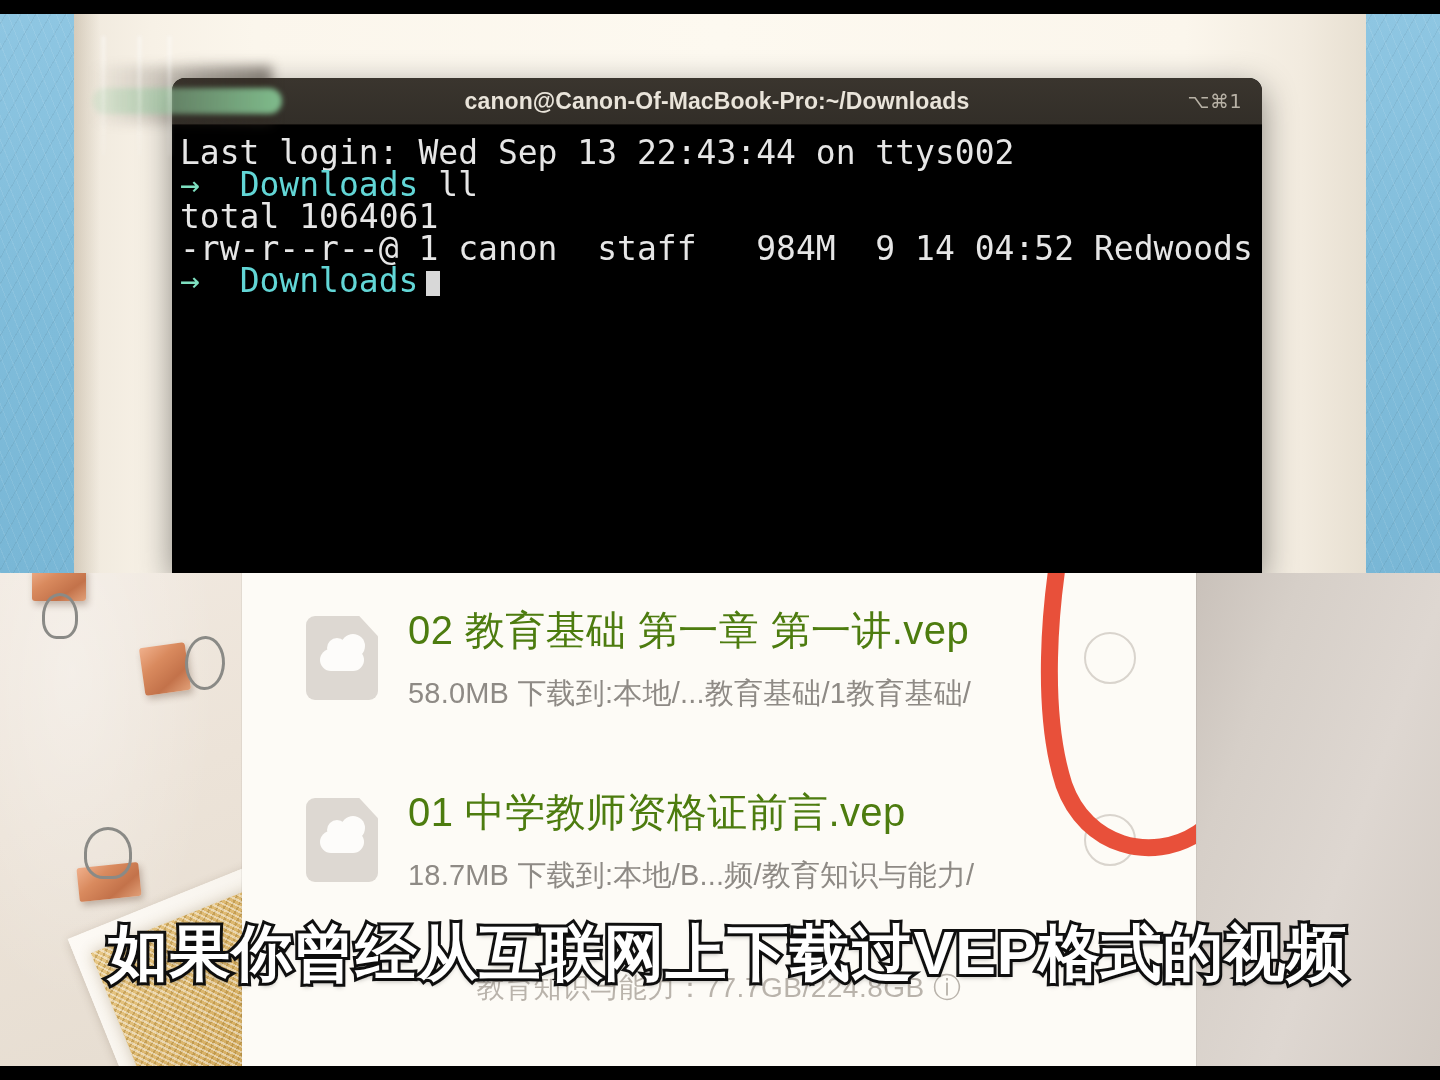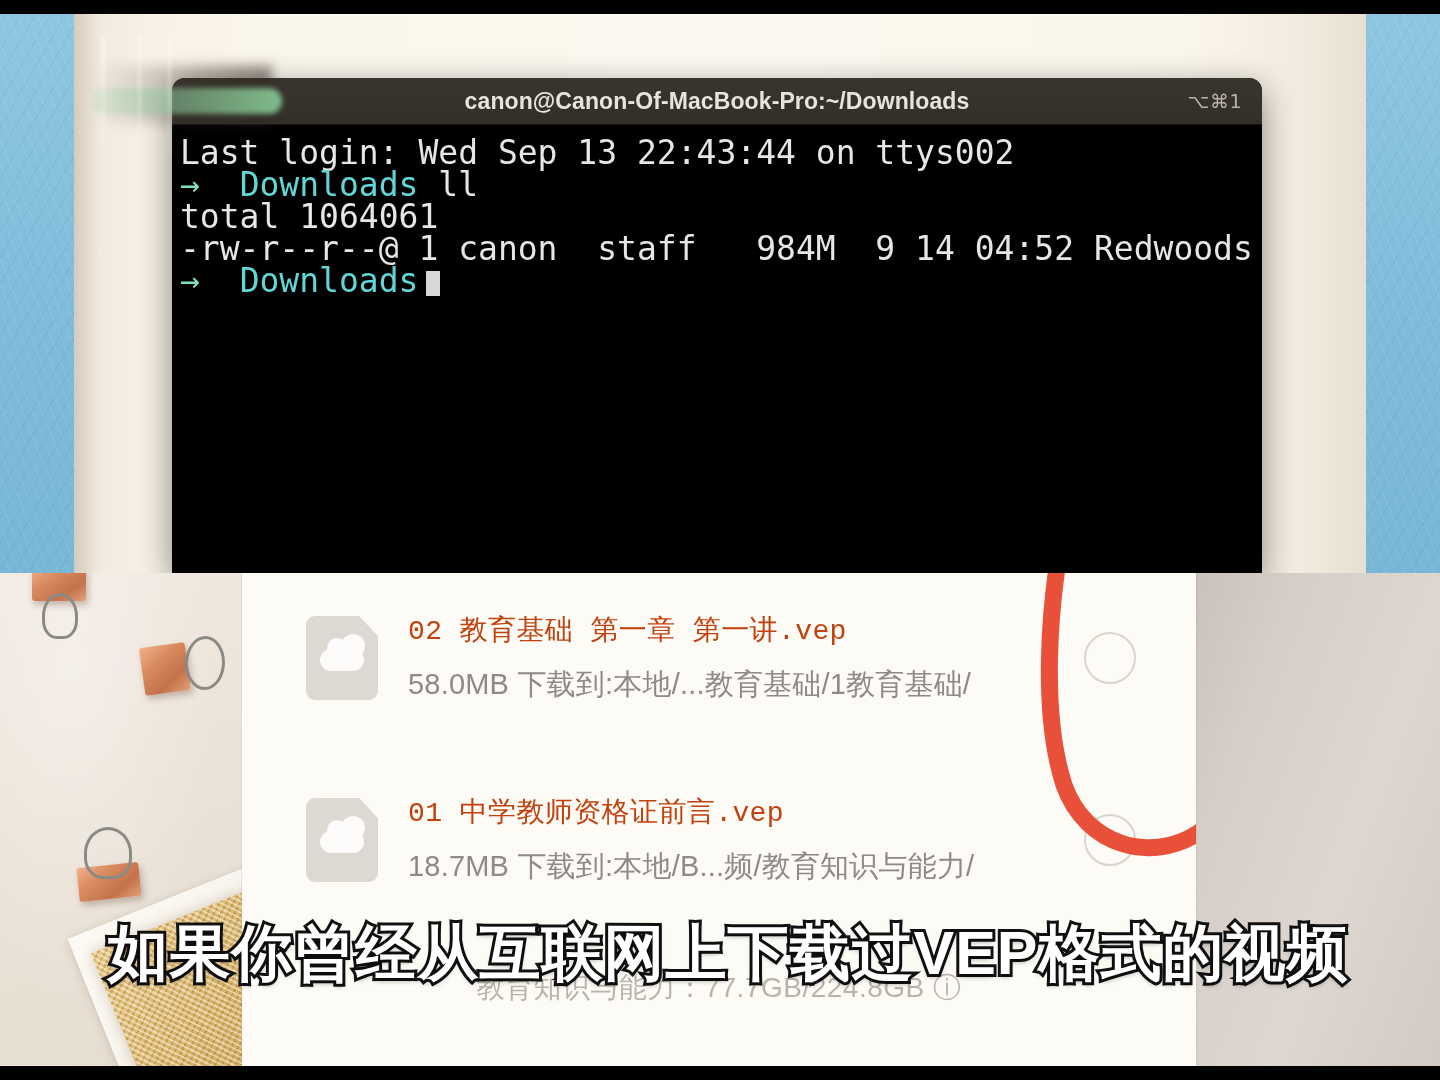--- a/index.html
+++ b/index.html
@@ -278,23 +278,23 @@
   }
   .file-icon .cloud:before { left: 7px;  top: -11px; width: 20px; height: 20px; }
   .file-icon .cloud:after  { left: 21px; top: -15px; width: 24px; height: 24px; }
 
   .file-text {
     margin-left: 30px;
     flex: 1 1 auto;
     min-width: 0;
   }
   .file-name {
-    font-family: Liberation Mono, monospace;
-    font-size: 28px;
-    color: #c2410c;
+    font-family: Liberation Sans, sans-serif;
+    font-size: 40px;
+    color: #4d7c0f;
     letter-spacing: .4px;
     white-space: nowrap;
   }
   .file-meta {
     margin-top: 16px;
     font-family: "Liberation Sans", sans-serif;
     font-size: 29px;
     color: #8e8a85;
     letter-spacing: .2px;
     white-space: nowrap;

